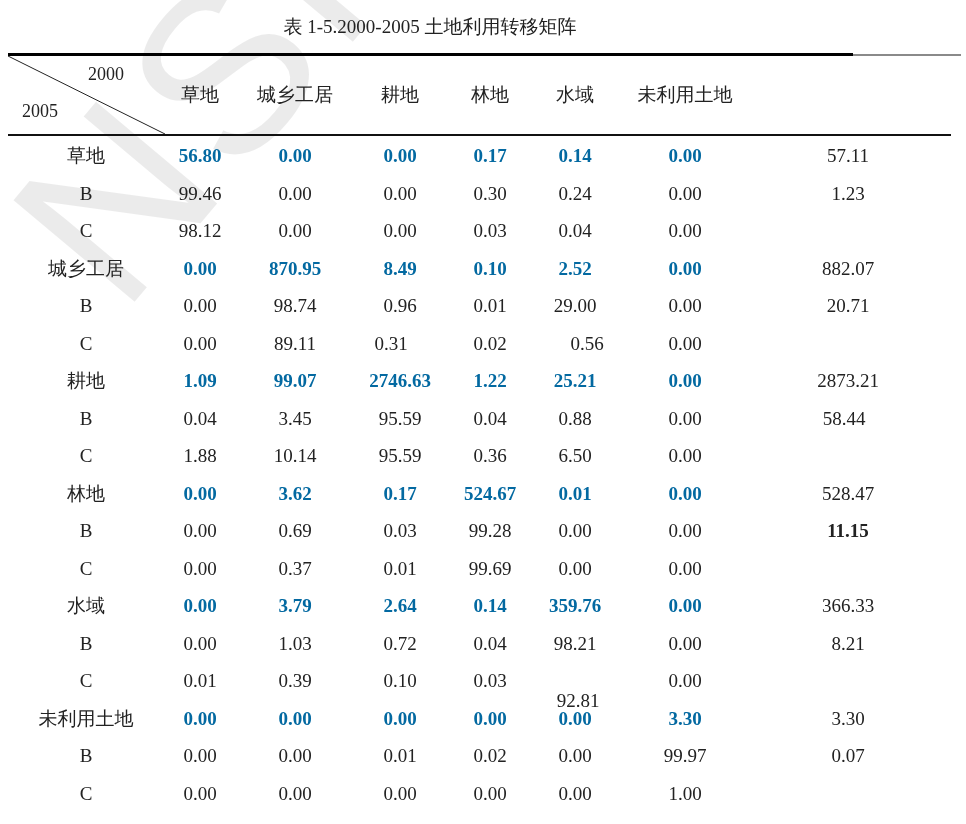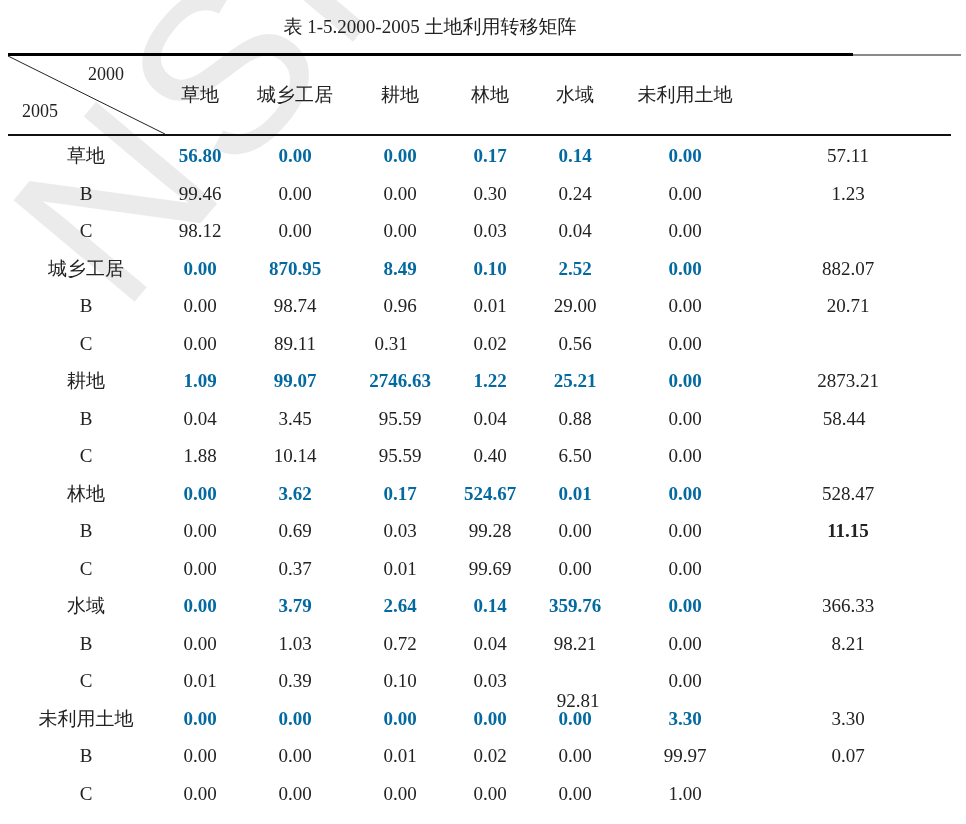--- a/index.html
+++ b/index.html
@@ -125,21 +125,21 @@
       <span class="cell num" style="left: 575px;">29.00</span>
       <span class="cell num" style="left: 685px;">0.00</span>
       <span class="cell total" style="left: 848px;">20.71</span>
     </div>
     <div class="row sub">
       <span class="cell label" style="left: 86px;">C</span>
       <span class="cell num" style="left: 200px;">0.00</span>
       <span class="cell num" style="left: 295px;">89.11</span>
       <span class="cell num" style="left: 391px;">0.31</span>
       <span class="cell num" style="left: 490px;">0.02</span>
-      <span class="cell num" style="left: 575px;">0.56</span>
+      <span class="cell num" style="left: 587px;">0.56</span>
       <span class="cell num" style="left: 685px;">0.00</span>
       <span class="cell total" style="left: 848px;"></span>
     </div>
     <div class="row main">
       <span class="cell label" style="left: 86px;">耕地</span>
       <span class="cell num" style="left: 200px;">1.09</span>
       <span class="cell num" style="left: 295px;">99.07</span>
       <span class="cell num" style="left: 400px;">2746.63</span>
       <span class="cell num" style="left: 490px;">1.22</span>
       <span class="cell num" style="left: 575px;">25.21</span>
@@ -154,21 +154,21 @@
       <span class="cell num" style="left: 490px;">0.04</span>
       <span class="cell num" style="left: 575px;">0.88</span>
       <span class="cell num" style="left: 685px;">0.00</span>
       <span class="cell total" style="left: 844px;">58.44</span>
     </div>
     <div class="row sub">
       <span class="cell label" style="left: 86px;">C</span>
       <span class="cell num" style="left: 200px;">1.88</span>
       <span class="cell num" style="left: 295px;">10.14</span>
       <span class="cell num" style="left: 400px;">95.59</span>
-      <span class="cell num" style="left: 490px;">0.40</span>
+      <span class="cell num" style="left: 490px;">0.36</span>
       <span class="cell num" style="left: 575px;">6.50</span>
       <span class="cell num" style="left: 685px;">0.00</span>
       <span class="cell total" style="left: 848px;"></span>
     </div>
     <div class="row main">
       <span class="cell label" style="left: 86px;">林地</span>
       <span class="cell num" style="left: 200px;">0.00</span>
       <span class="cell num" style="left: 295px;">3.62</span>
       <span class="cell num" style="left: 400px;">0.17</span>
       <span class="cell num" style="left: 490px;">524.67</span>

